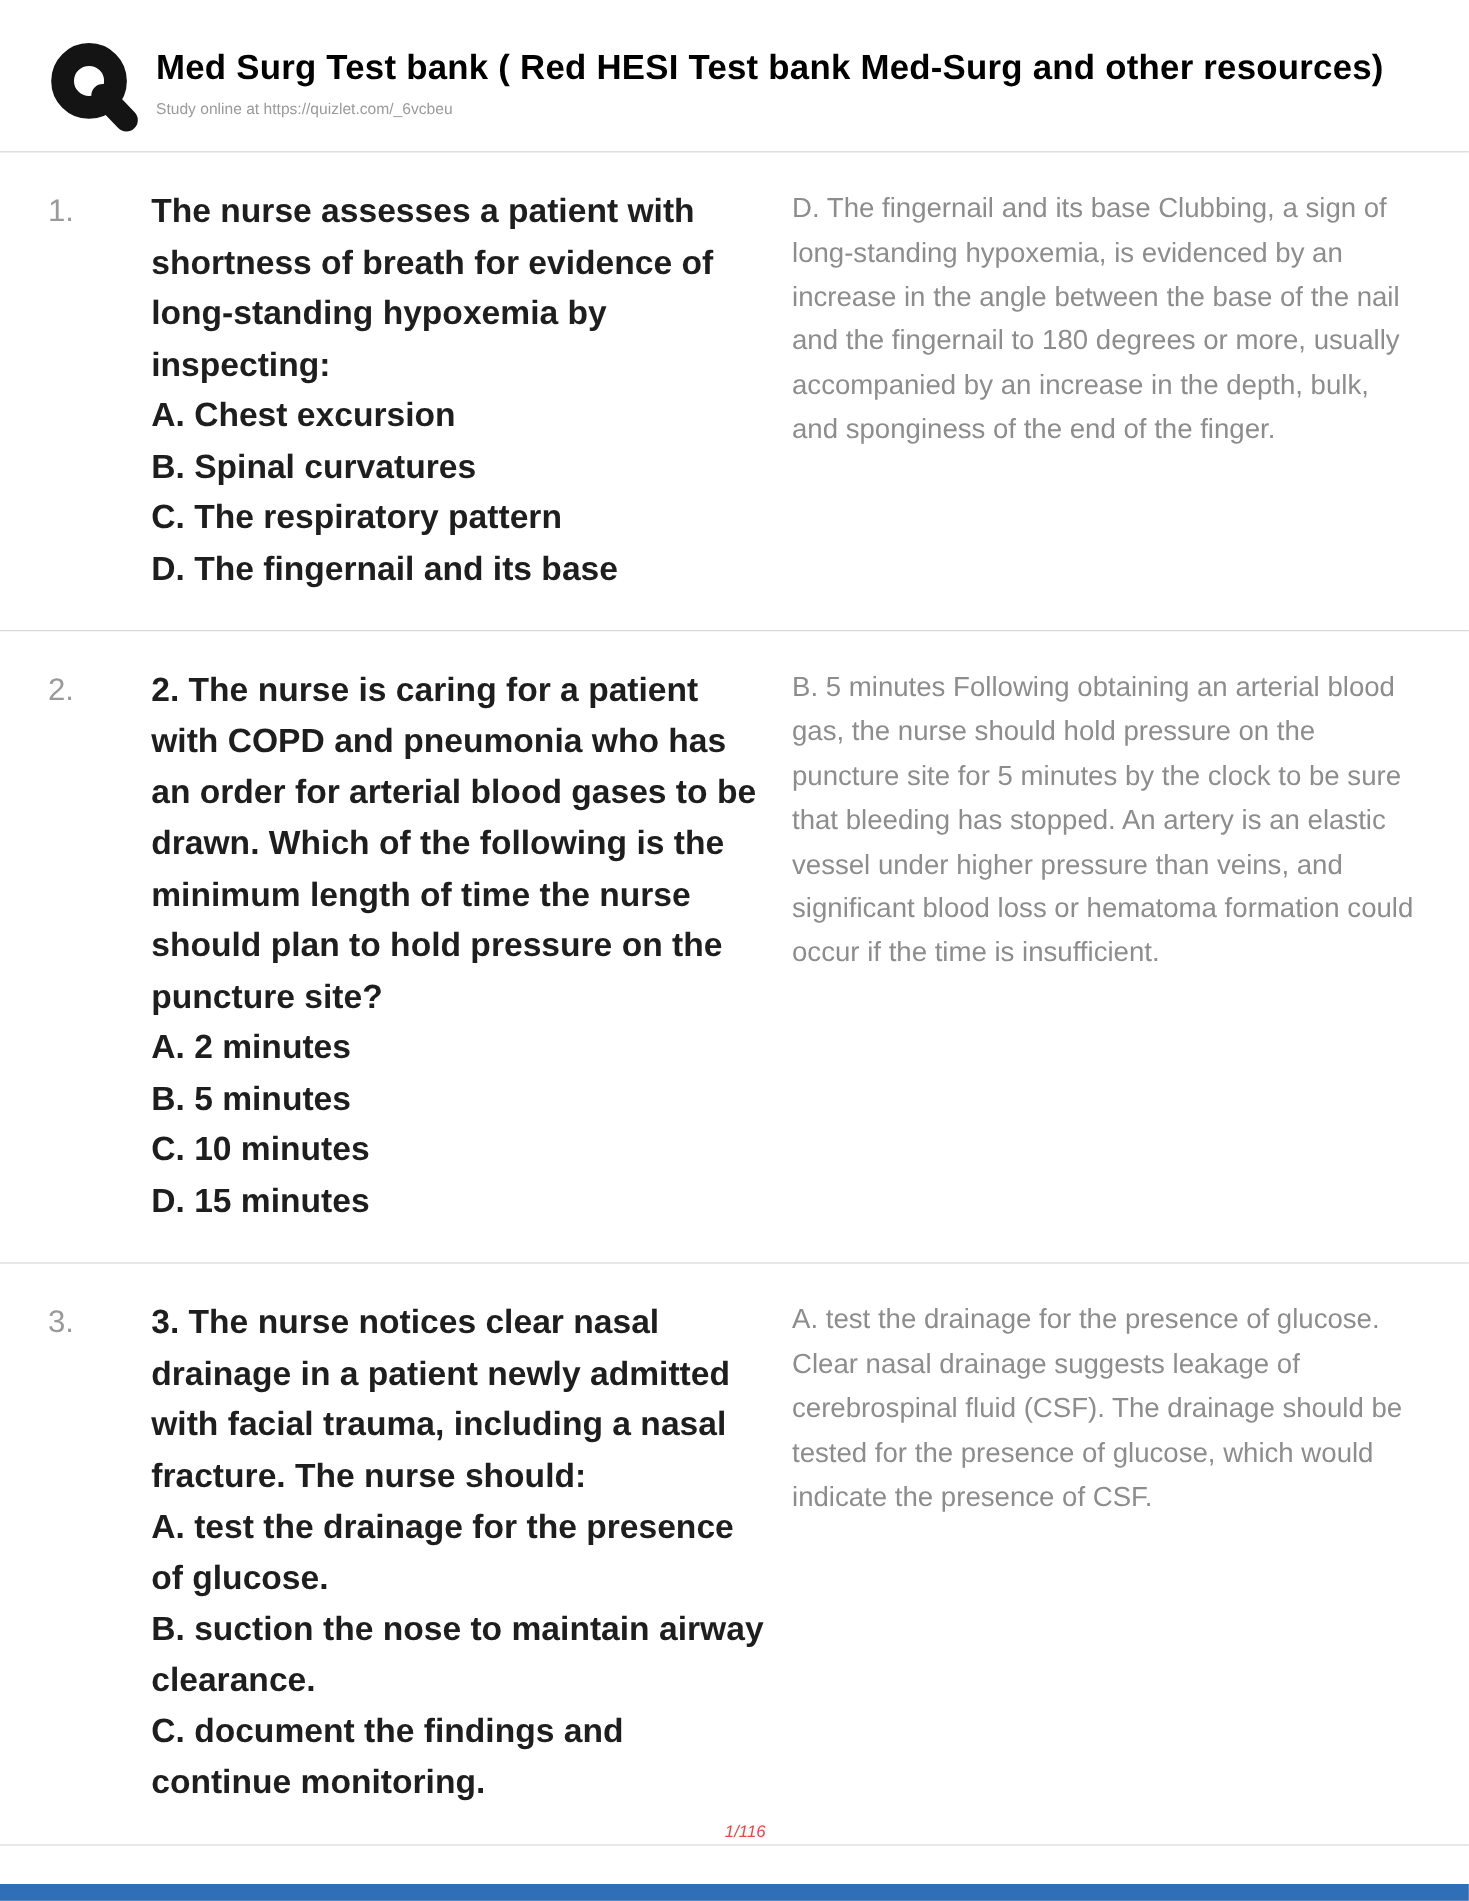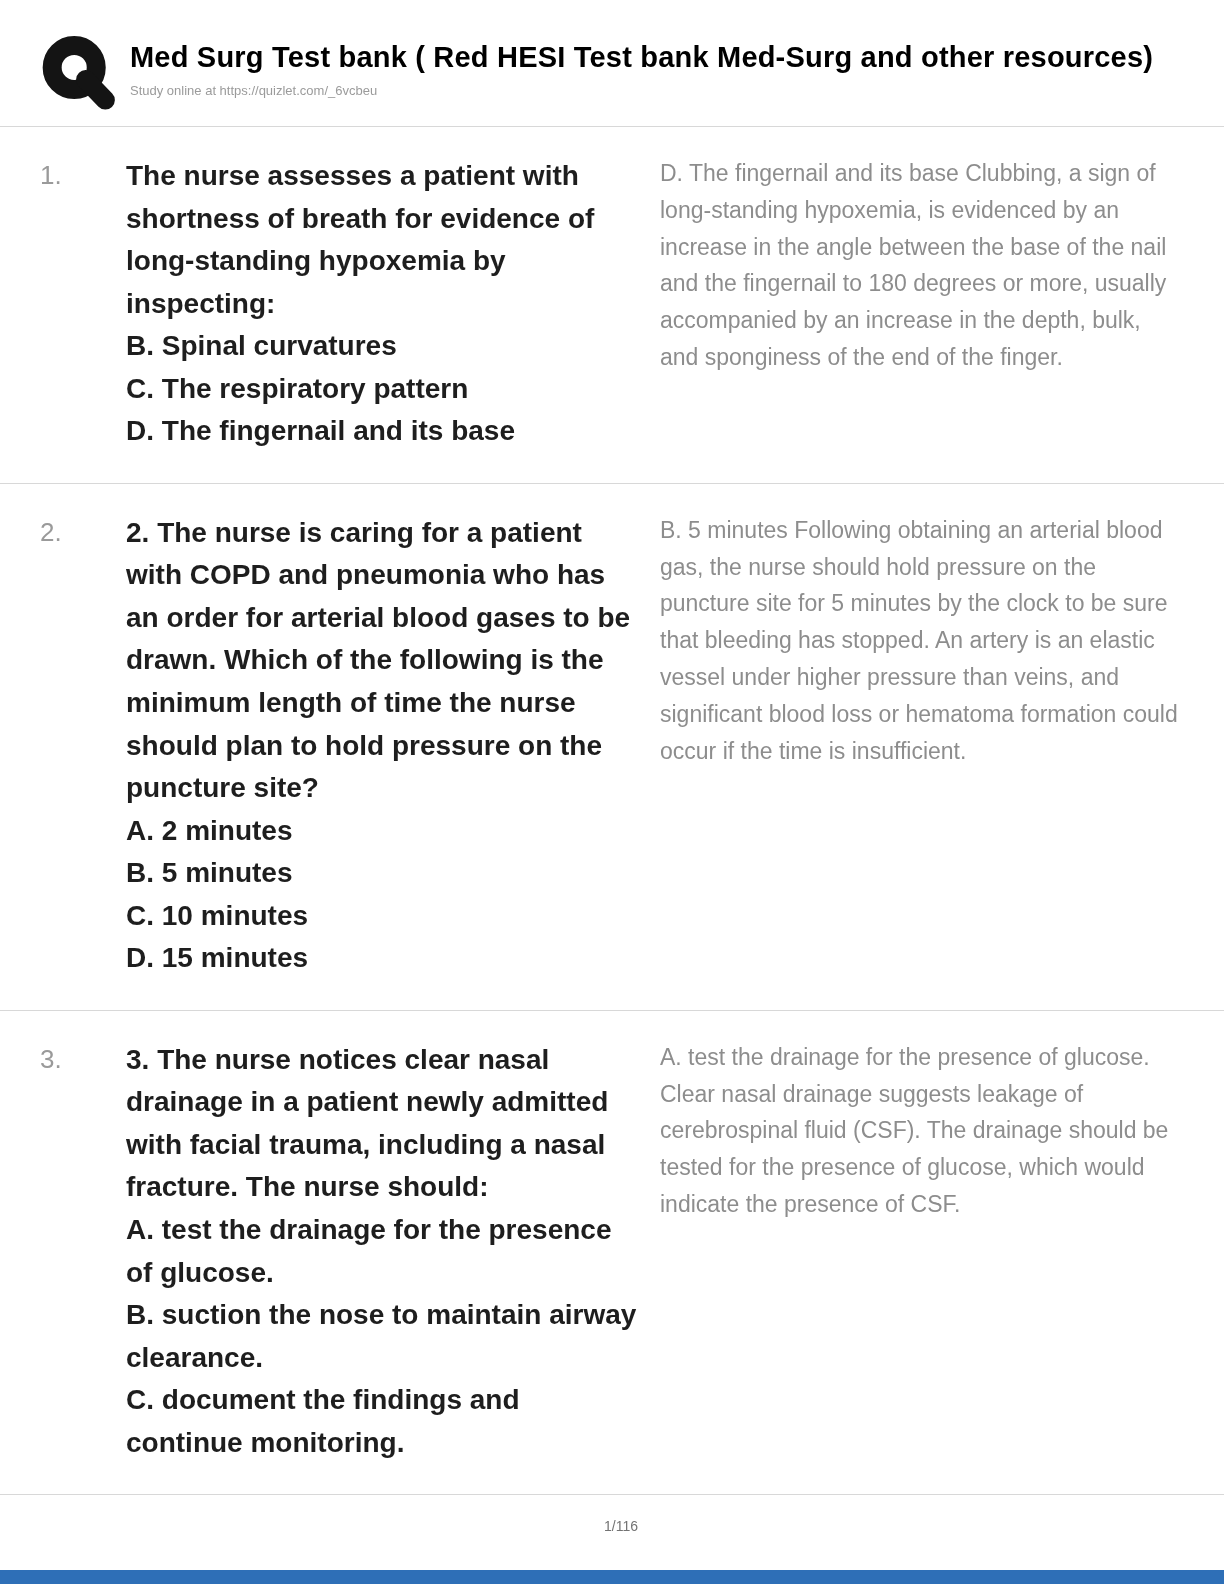--- a/index.html
+++ b/index.html
@@ -89,21 +89,22 @@
   }
 
   
   .page-number {
     position: absolute;
     left: 18px;
     right: 0;
     bottom: 50px;
     text-align: center;
     font-size: 14px;
-    color: #737373;
+    color: #ef4444;
+    font-style: italic;
   }
   .accent-bar {
     position: absolute;
     left: 0;
     right: 0;
     bottom: 0;
     height: 14px;
     background: #2e6fb7;
   }
 </style>
@@ -122,20 +123,21 @@
     <div class="header-text">
       <h1 class="doc-title">Med Surg Test bank ( Red HESI Test bank Med-Surg and other resources)</h1>
       <p class="doc-subtitle">Study online at https://quizlet.com/_6vcbeu</p>
     </div>
   </div>
 
   <div class="qa-row">
     <div class="q-number">1.</div>
     <div class="q-col">
       <p class="q-prompt">The nurse assesses a patient with shortness of breath for evidence of long-standing hypoxemia by inspecting:</p>
+      <p class="q-option">A. Chest excursion</p>
       <p class="q-option">B. Spinal curvatures</p>
       <p class="q-option">C. The respiratory pattern</p>
       <p class="q-option">D. The fingernail and its base</p>
     </div>
     <div class="a-col">D. The fingernail and its base Clubbing, a sign of long-standing hypoxemia, is evidenced by an increase in the angle between the base of the nail and the fingernail to 180 degrees or more, usually accompanied by an increase in the depth, bulk, and sponginess of the end of the finger.</div>
   </div>
 
   <div class="qa-row">
     <div class="q-number">2.</div>
     <div class="q-col">

